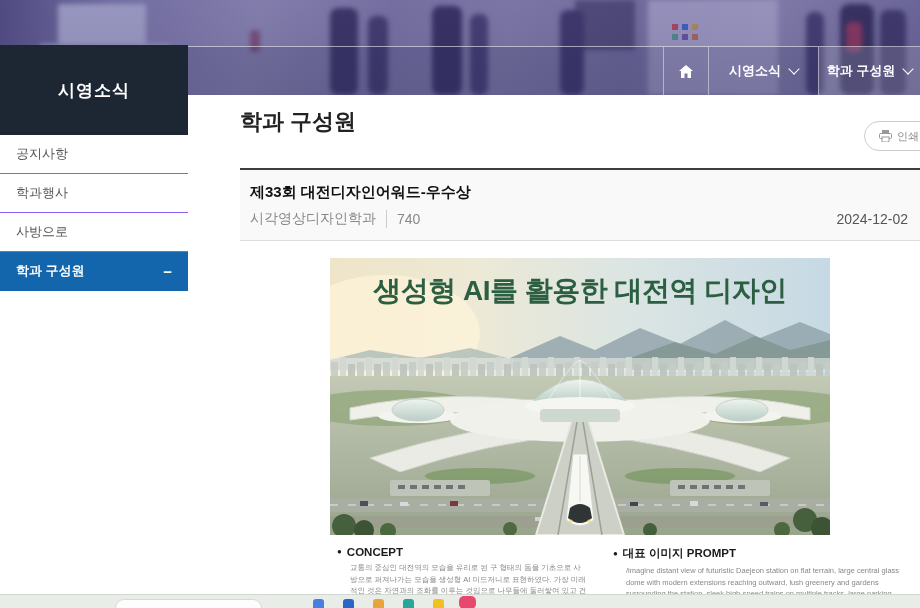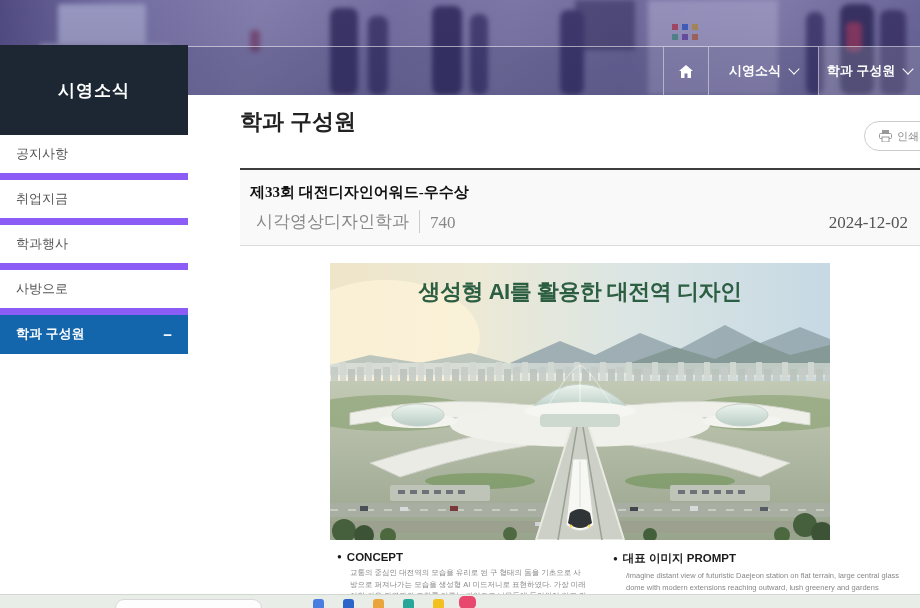--- a/index.html
+++ b/index.html
@@ -22,42 +22,42 @@
   .nav-members{width:102px;background:rgba(255,255,255,.16);}
   .chev{width:7px;height:7px;border-right:1.5px solid #fff;border-bottom:1.5px solid #fff;
     transform:rotate(45deg);margin-top:-4px;}
 
   
   .sidebar{position:absolute;left:0;top:45px;width:188px;z-index:5;background:#fff;}
   .sb-title{height:90px;background:#1d2733;color:#fff;font-size:17px;font-weight:bold;letter-spacing:1px;
     display:flex;align-items:center;justify-content:center;}
   .sb-menu{list-style:none;margin:0;padding:0;}
   .sb-menu li{height:38px;display:flex;align-items:center;justify-content:space-between;
-    padding:0 16px;font-size:13px;color:#555;border-bottom:7px solid #8b5cf6;cursor:pointer;background:#fff;}
+    padding:0 16px;font-size:13px;color:#555;border-bottom:1px solid #8b5cf6;cursor:pointer;background:#fff;}
   .sb-menu li.active{background:#1366ac;color:#fff;font-weight:bold;border-bottom:1px solid #1366ac;}
   .minus{font-size:15px;line-height:1;color:#fff;}
 
   
   .content{position:absolute;left:240px;top:95px;width:680px;}
   .page-head{position:relative;height:73px;}
   .page-head h1{margin:0;padding-top:12px;font-size:22px;font-weight:700;color:#222;}
   .print-btn{position:absolute;right:-14px;top:26px;height:30px;border:1px solid #ccc;border-radius:15px;
     background:#fff;color:#888;font-size:11px;display:flex;align-items:center;gap:5px;padding:0 14px;
     font-family:"Liberation Sans",sans-serif;cursor:pointer;}
 
   .article-head{border-top:2px solid #3e3e3e;border-bottom:1px solid #ddd;background:#f9f9f9;
-    padding:13px 10px 12px;font-family:Liberation Serif, serif;}
+    padding:13px 10px 12px;}
   .a-title{font-size:15px;font-weight:700;color:#111;}
-  .a-meta{margin-top:8px;font-size:17px;color:#888;display:flex;align-items:flex-end;margin-left:6px;}
+  .a-meta{margin-top:8px;font-size:14px;color:#888;display:flex;align-items:center;}
   .dept{padding-right:10px;border-right:1px solid #ccc;}
   .views{padding-left:10px;}
   .date{margin-left:auto;color:#555;padding-right:2px;}
 
   .station-figure{position:relative;width:500px;height:277px;margin:17px auto 0;padding:0;}
-  .img-title{position:absolute;top:14px;left:0;right:0;text-align:center;font-size:22px;font-weight:800;
+  .img-title{position:absolute;top:14px;left:0;right:0;text-align:center;font-size:28px;font-weight:800;
     color:#2c5e42;letter-spacing:-0.5px;}
 
   .cols{display:flex;margin-top:11px;padding-left:97px;gap:26px;}
   .col-c{width:250px;}
   .col-p{width:292px;}
   .col-head{font-size:11.5px;font-weight:700;color:#1b1b1b;display:flex;gap:5px;align-items:center;}
   .blt{font-size:8px;line-height:1;}
   .col p{margin:4px 0 0 13px;font-size:7.5px;color:#888;line-height:1.55;}
 
   
@@ -110,23 +110,20 @@
         <span class="chev"></span>
       </div>
     </nav>
   </div>
 
   <aside class="sidebar">
     <div class="sb-title">시영소식</div>
     <ul class="sb-menu">
       <li>
           <span>공지사항</span>
-        </li>
-      <li>
-          <span>취업지금</span>
         </li>
       <li>
           <span>학과행사</span>
         </li>
       <li>
           <span>사방으로</span>
         </li>
       <li class="active">
         <span>학과 구성원</span>
         <span class="minus">−</span>

